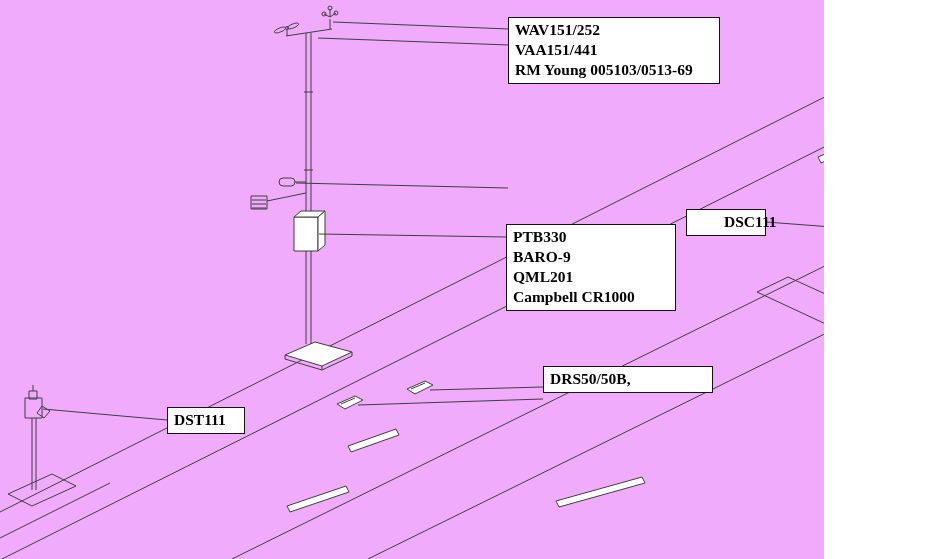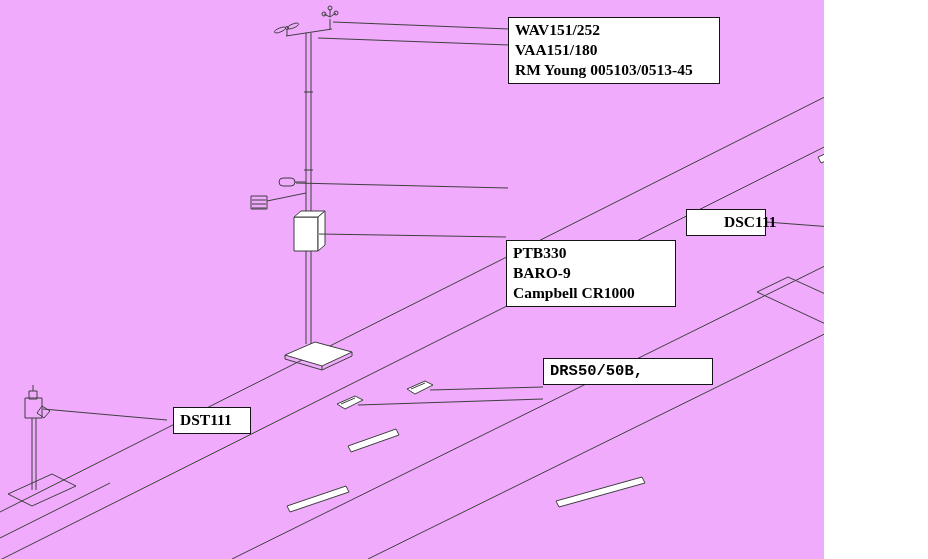--- a/index.html
+++ b/index.html
@@ -135,36 +135,37 @@
       <line class="stroke" x1="506" y1="237" x2="319" y2="234"></line>
       <line class="stroke" x1="766" y1="222" x2="845" y2="228"></line>
       <line class="stroke" x1="167" y1="420" x2="43" y2="409"></line>
       <line class="stroke" x1="543" y1="387" x2="430" y2="390"></line>
       <line class="stroke" x1="543" y1="399" x2="358" y2="405"></line>
     </g>
   </svg>
 
   <div class="label" style="left:508px; top:17px; width:212px;">
     <div class="ln">WAV151/252</div>
-    <div class="ln">VAA151/180</div>
-    <div class="ln">RM Young 005103/0513-45</div>
+    <div class="ln">VAA151/441</div>
+    <div class="ln">RM Young 005103/0513-69</div>
   </div>
 
 
-  <div class="label" style="left:506px; top:240px; width:170px;">
+  <div class="label" style="left:506px; top:224px; width:170px;">
     <div class="ln">PTB330</div>
     <div class="ln">BARO-9</div>
+    <div class="ln">QML201</div>
     <div class="ln">Campbell CR1000</div>
   </div>
 
   <div class="label" style="left:686px; top:209px; width:80px;padding-left:37px;">
     <div class="ln">DSC111</div>
   </div>
 
-  <div class="label" style="left:173px; top:407px; width:78px;">
+  <div class="label" style="left:167px; top:407px; width:78px;">
     <div class="ln">DST111</div>
   </div>
 
-  <div class="label" style="left:543px; top:358px; width:170px;font-family:Liberation Mono, monospace;">
+  <div class="label" style="left:543px; top:366px; width:170px;">
     <div class="ln">DRS50/50B,</div>
   </div>
 
 </div>
 
 </body></html>

